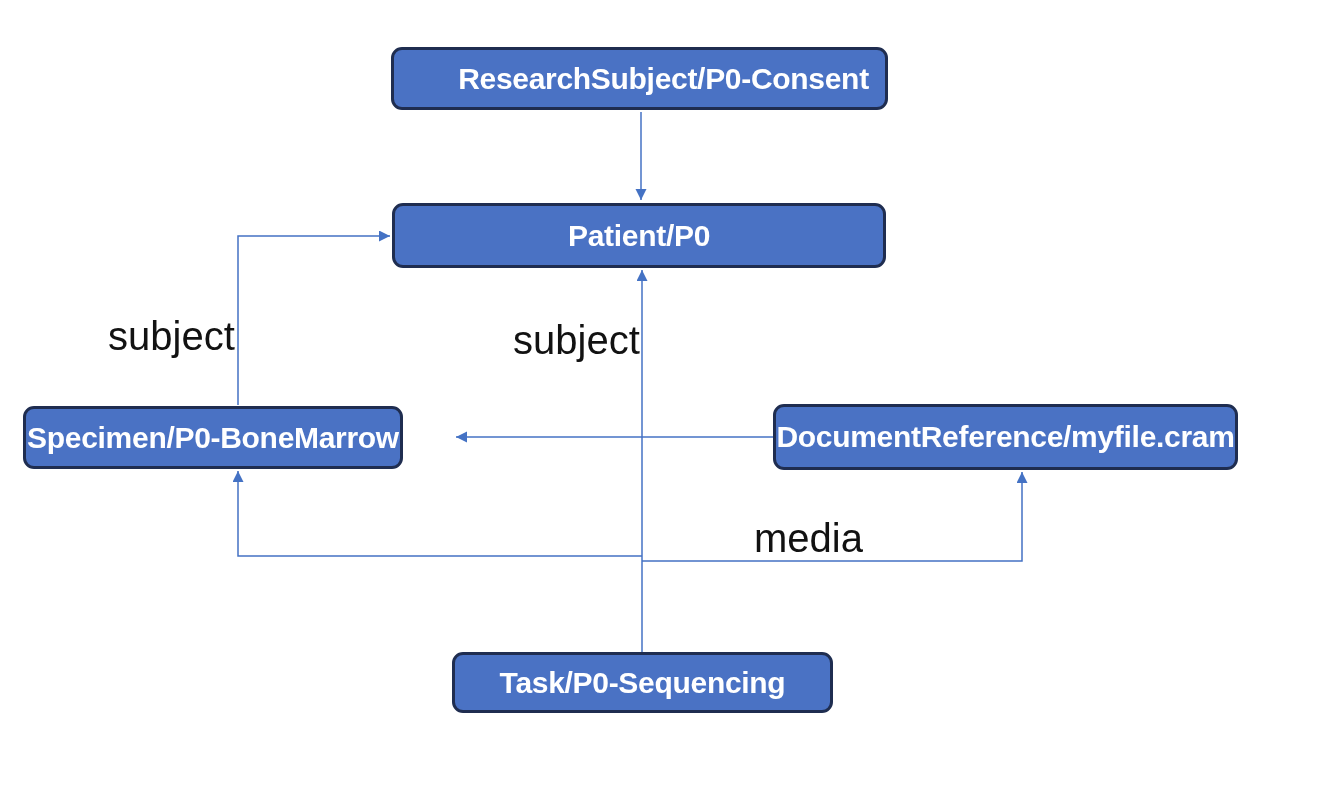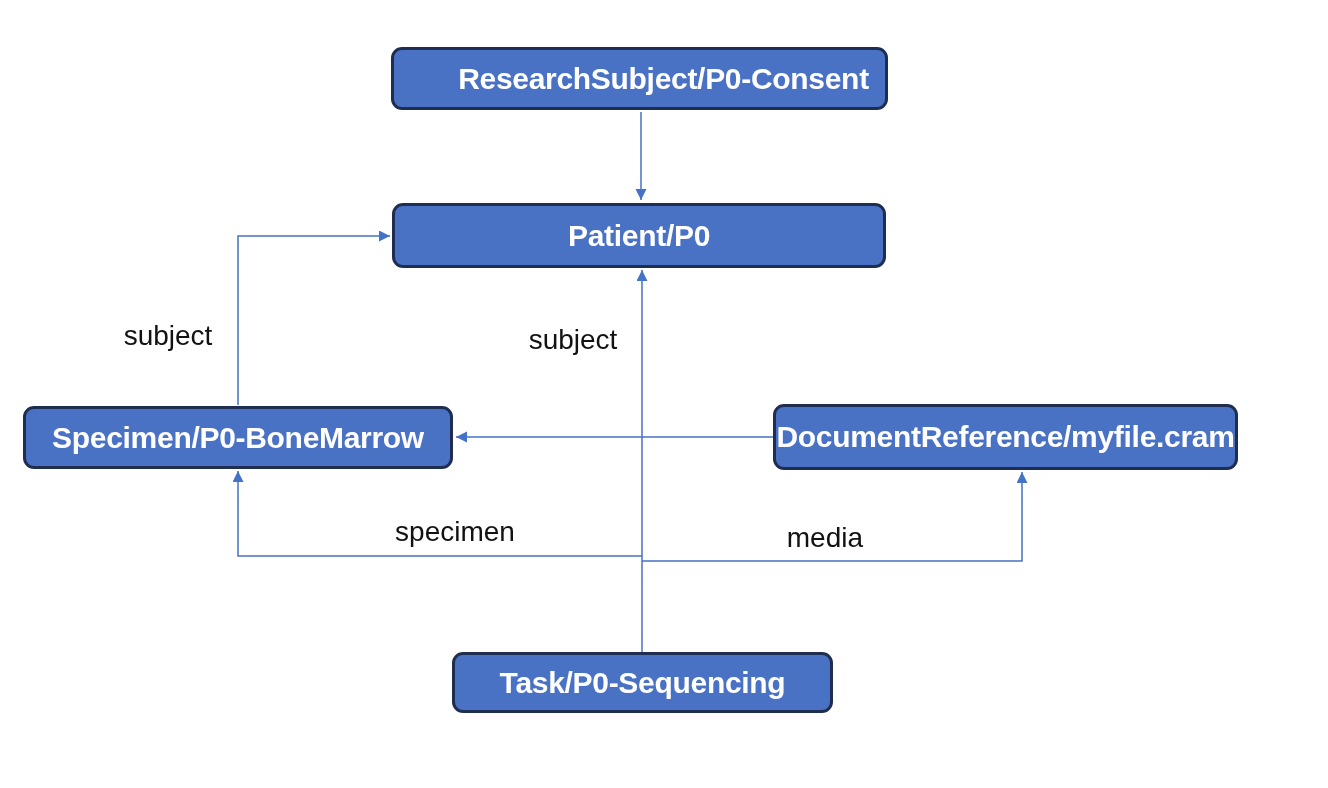--- a/index.html
+++ b/index.html
@@ -41,21 +41,21 @@
   .node .node-label {
     color: var(--node-text, #ffffff);
     font-size: 30px;
     font-weight: bold;
     letter-spacing: -0.3px;
     white-space: nowrap;
   }
   .edge-label {
     position: absolute;
     color: var(--label-color, #121212);
-    font-size: 28px;
+    font-size: 40px;
     text-align: center;
     white-space: nowrap;
     line-height: 38px;
   }
 </style>
 </head>
 <body>
 
 <div class="canvas" style="--bg: #ffffff; --node-fill: #4a72c4; --node-border: #1f2d50; --node-text: #ffffff; --edge-color: #4472c4; --label-color: #121212;">
 
@@ -74,33 +74,32 @@
   </svg>
 
   <div class="node" style="left:391px; top:47px; width:497px; height:63px;padding-left:48px;">
     <span class="node-label">ResearchSubject/P0-Consent</span>
   </div>
 
   <div class="node" style="left:392px; top:203px; width:494px; height:65px;align-items:center;">
     <span class="node-label">Patient/P0</span>
   </div>
 
-  <div class="node" style="left:23px; top:406px; width:430px; height:63px;">
+  <div class="node" style="left:23px; top:406px; width:380px; height:63px;">
     <span class="node-label">Specimen/P0-BoneMarrow</span>
   </div>
 
   <div class="node" style="left:773px; top:404px; width:465px; height:66px;">
     <span class="node-label">DocumentReference/myfile.cram</span>
   </div>
 
   <div class="node" style="left:452px; top:652px; width:381px; height:61px;">
     <span class="node-label">Task/P0-Sequencing</span>
   </div>
 
   <div class="edge-label" style="left:108px; top:317px; width:120px;">subject</div>
 
   <div class="edge-label" style="left:513px; top:321px; width:120px;">subject</div>
 
-  <div class="edge-label" style="left:390px; top:513px; width:130px;">specimen</div>
 
   <div class="edge-label" style="left:743px; top:519px; width:120px;text-align:right;">media</div>
 
 </div>
 
 </body></html>

